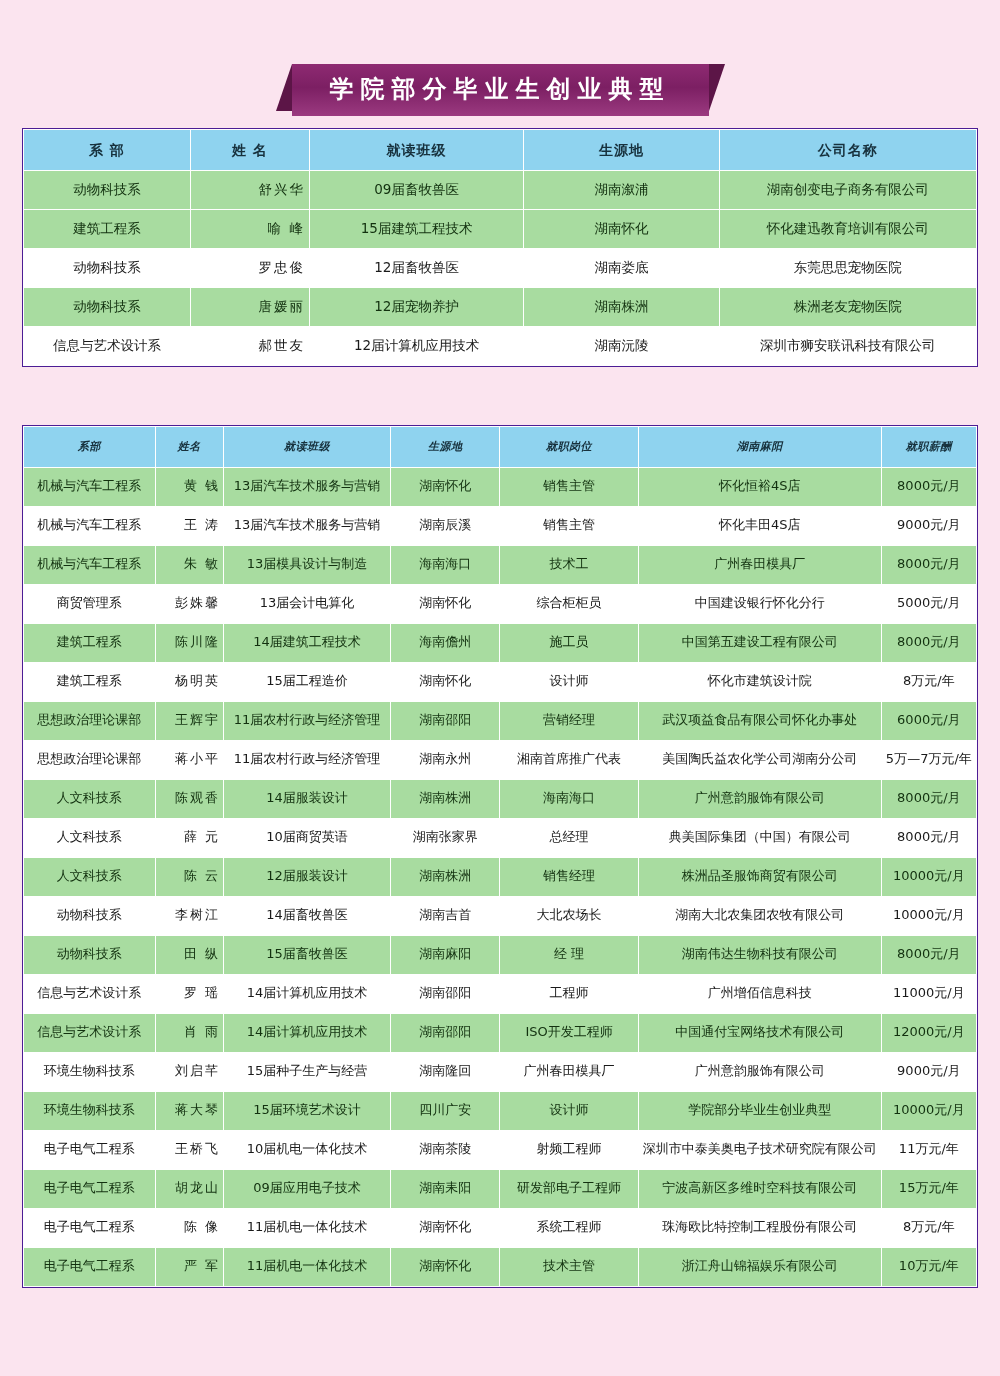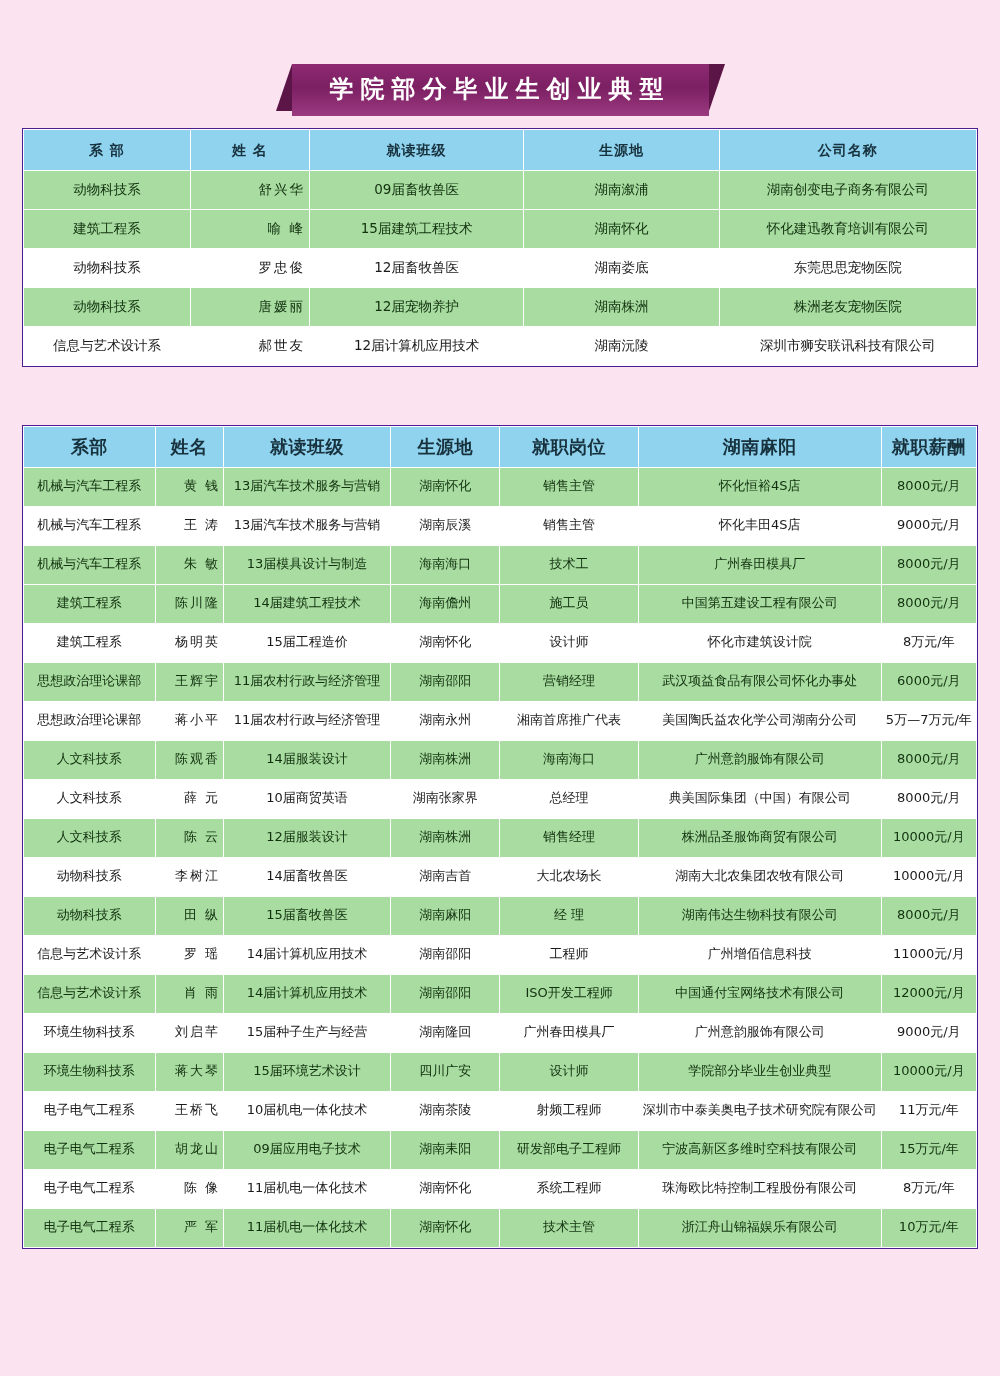--- a/index.html
+++ b/index.html
@@ -107,21 +107,21 @@
 
   
   table.t2 col.c0 { width: 13.8%; }
   table.t2 col.c1 { width: 7.2%; }
   table.t2 col.c2 { width: 17.5%; }
   table.t2 col.c3 { width: 11.5%; }
   table.t2 col.c4 { width: 14.5%; }
   table.t2 col.c5 { width: 25.5%; }
   table.t2 col.c6 { width: 10%; }
 
-  table.t2 thead th { font-size: 18px; letter-spacing: 0.5px; }
+  table.t2 thead th { font-size: 11px; letter-spacing: 0.5px; font-style: italic; }
   table.t2 td { font-size: 13px; padding: 7px 3px; }
   table.t2 tbody td { height: 24px; }
 
   .name-cell { letter-spacing: 2px; text-align: right; }
 </style>
 </head>
 <body>
 
 <div class="page">
 
@@ -234,20 +234,29 @@
             </tr>
             <tr class="odd">
               <td>机械与汽车工程系</td>
               <td class="name-cell">朱 敏</td>
               <td>13届模具设计与制造</td>
               <td>海南海口</td>
               <td>技术工</td>
               <td>广州春田模具厂</td>
               <td>8000元/月</td>
             </tr>
+            <tr class="even">
+              <td>商贸管理系</td>
+              <td class="name-cell">彭姝馨</td>
+              <td>13届会计电算化</td>
+              <td>湖南怀化</td>
+              <td>综合柜柜员</td>
+              <td>中国建设银行怀化分行</td>
+              <td>5000元/月</td>
+            </tr>
             <tr class="odd">
               <td>建筑工程系</td>
               <td class="name-cell">陈川隆</td>
               <td>14届建筑工程技术</td>
               <td>海南儋州</td>
               <td>施工员</td>
               <td>中国第五建设工程有限公司</td>
               <td>8000元/月</td>
             </tr>
             <tr class="even">

